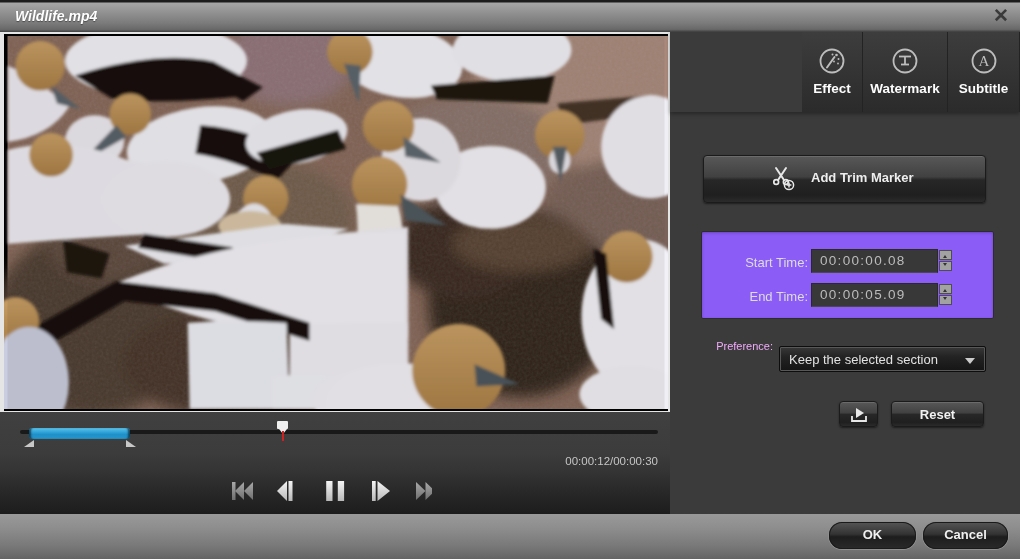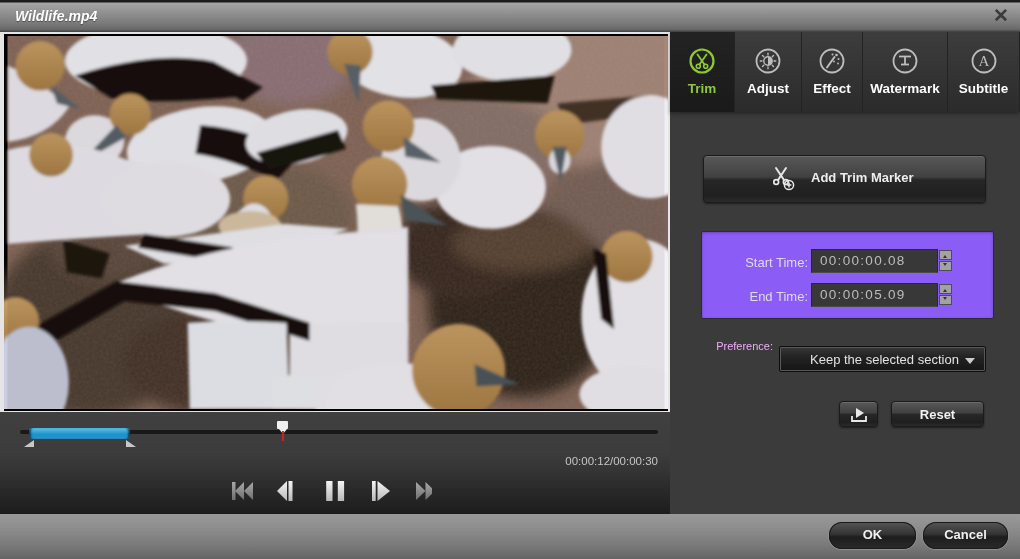--- a/index.html
+++ b/index.html
@@ -76,21 +76,21 @@
   .spin b.up{top:0;} .spin b.dn{top:11px;}
   .spin b:after{content:"";position:absolute;left:3px;border:2.5px solid transparent;}
   .spin b.up:after{top:2px;border-bottom:3.5px solid #333;}
   .spin b.dn:after{top:1px;border-top:3.5px solid #333;}
   #stspin{top:18px;} #etspin{top:52px;}
   
   #preflabel{left:20px;top:308px;width:83px;text-align:right;font-size:11px;color:#f0abfc;}
   #prefdd{left:109px;top:314px;width:207px;height:26px;border-radius:2px;
     background:linear-gradient(#383838 0,#232323 40%,#151515 100%);
     border:1px solid #0d0d0d;box-shadow:inset 0 0 0 1px #585858;box-sizing:border-box;}
-  #prefdd .txt{position:absolute;left:9px;top:5px;font-size:13px;color:#e2e2e2;margin-left:21px;}
+  #prefdd .txt{position:absolute;left:9px;top:5px;font-size:13px;color:#e2e2e2;}
   #prefdd .arrow{position:absolute;right:10px;top:11px;width:0;height:0;
     border:5px solid transparent;border-top:6px solid #ccc;}
   
   #playbtn{left:169px;top:369px;width:39px;height:26px;}
   #resetbtn{left:221px;top:369px;width:93px;height:26px;color:#f2f2f2;
     font-size:13px;font-weight:bold;text-align:center;line-height:25px;}
 </style>
 </head>
 <body>
 <div class="abs" id="titlebar"></div>
@@ -231,52 +231,20 @@
         <path d="M186,3 L186,21 L195.5,12 Z"></path>
         <path d="M195.5,3 L195.5,21 L205,12 Z"></path>
         <rect x="205.5" y="3" width="3.5" height="18"></rect>
       </g>
     </svg>
   </div>
 </div>
 
 <div class="abs" id="panel">
   <div class="abs" id="tabs">
-    <div class="abs tab" id="tab1">
-        <span class="circ">
-      <svg width="26" height="26" viewBox="0 0 26 26">
-        <circle cx="13" cy="13" r="11.5" fill="none" stroke="#8fc832" stroke-width="2.2"></circle>
-        <g stroke="#8fc832" stroke-width="1.8" fill="none" stroke-linecap="round">
-          <path d="M8.5,6.5 L15.5,16.5"></path>
-              <path d="M17.5,6.5 L10.5,16.5"></path>
-        </g>
-        <circle cx="9.3" cy="18.2" r="2" fill="none" stroke="#8fc832" stroke-width="1.6"></circle>
-        <circle cx="16.7" cy="18.2" r="2" fill="none" stroke="#8fc832" stroke-width="1.6"></circle>
-      </svg></span>
-        <span class="lbl">Trim</span>
-      </div>
-    <div class="abs tab" id="tab2">
-        <span class="circ">
-      <svg width="26" height="26" viewBox="0 0 26 26">
-        <circle cx="13" cy="13" r="11.5" fill="none" stroke="#bdbdbd" stroke-width="1.8"></circle>
-        <circle cx="13" cy="13" r="4.2" fill="none" stroke="#bdbdbd" stroke-width="1.4"></circle>
-        <path d="M13,8.8 A4.2,4.2 0 0 1 13,17.2 Z" fill="#bdbdbd"></path>
-        <g stroke="#bdbdbd" stroke-width="1.3" stroke-linecap="round">
-          <path d="M13,5.2 L13,7"></path>
-              <path d="M13,19 L13,20.8"></path>
-          <path d="M5.2,13 L7,13"></path>
-              <path d="M19,13 L20.8,13"></path>
-          <path d="M7.5,7.5 L8.8,8.8"></path>
-              <path d="M17.2,17.2 L18.5,18.5"></path>
-          <path d="M18.5,7.5 L17.2,8.8"></path>
-              <path d="M8.8,17.2 L7.5,18.5"></path>
-        </g>
-      </svg></span>
-        <span class="lbl">Adjust</span>
-      </div>
     <div class="abs tab" id="tab3">
         <span class="circ">
       <svg width="26" height="26" viewBox="0 0 26 26">
         <circle cx="13" cy="13" r="11.5" fill="none" stroke="#bdbdbd" stroke-width="1.8"></circle>
         <path d="M8,19.5 L15.5,9" stroke="#bdbdbd" stroke-width="2" stroke-linecap="round"></path>
         <g fill="#bdbdbd">
           <circle cx="17.5" cy="7" r="1.3"></circle>
               <circle cx="13.5" cy="6.5" r="1"></circle>
           <circle cx="19.5" cy="11" r="1"></circle>
               <circle cx="15" cy="13.5" r="0.9"></circle>

